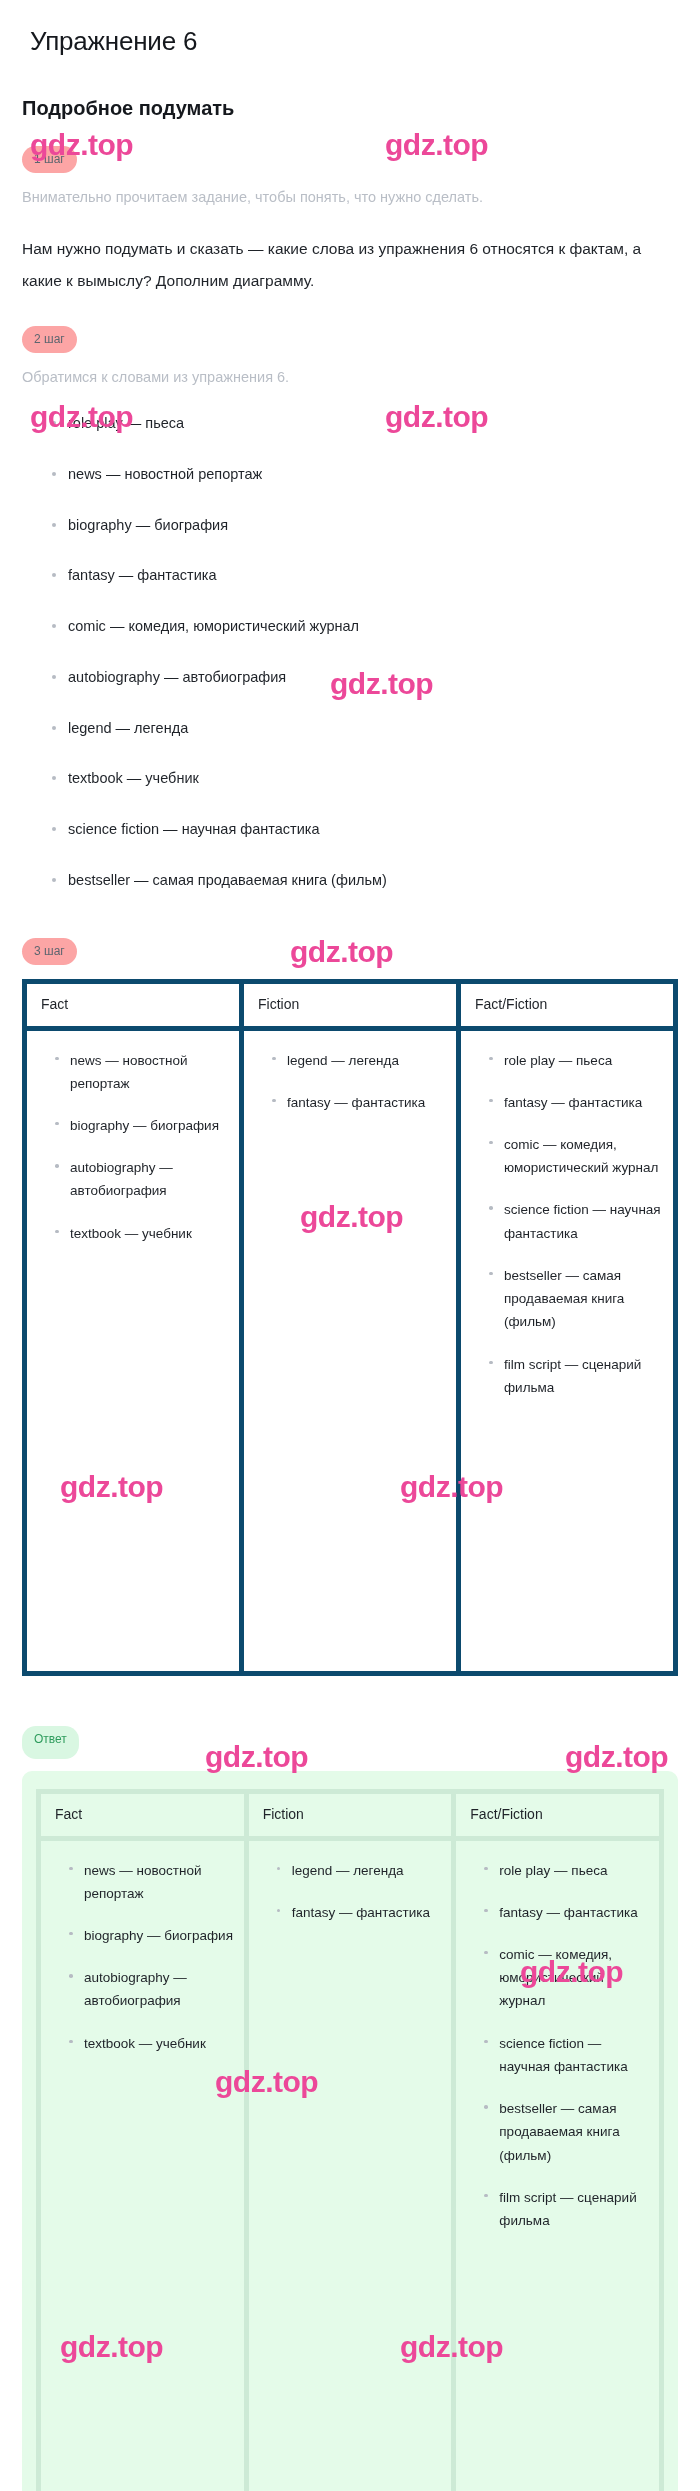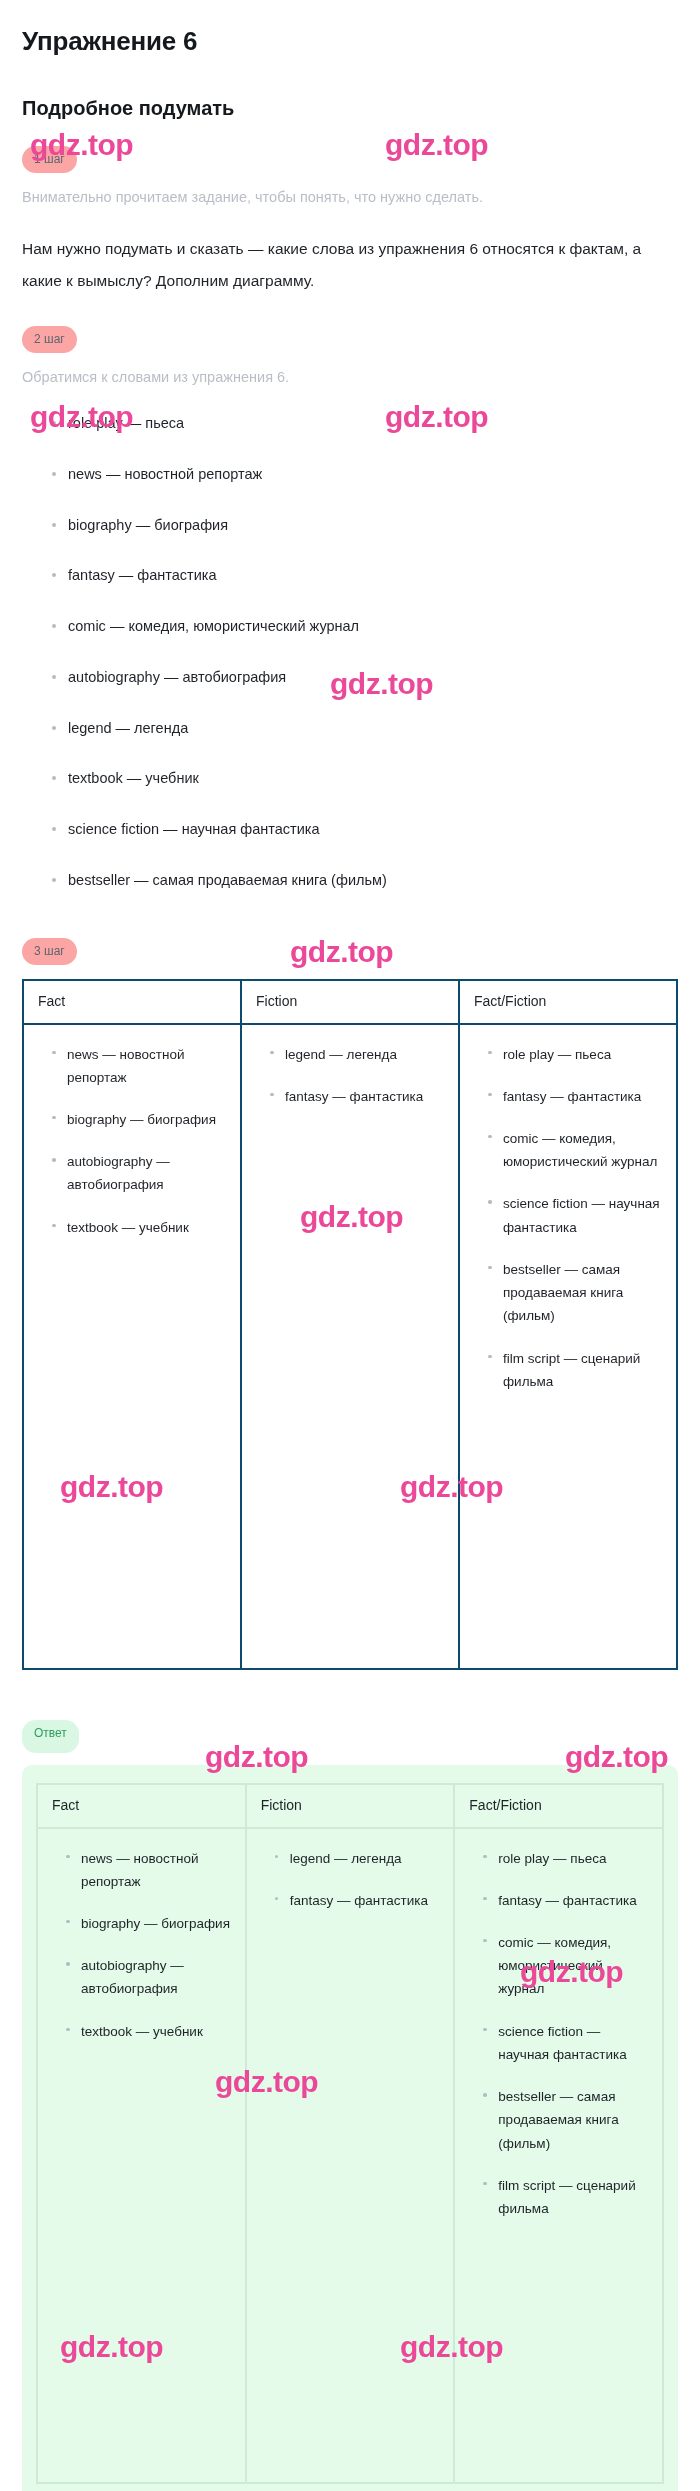--- a/index.html
+++ b/index.html
@@ -10,24 +10,24 @@
     font-family:"Liberation Sans", sans-serif;
     color:#1f2329;
     position:relative;
     overflow-x:hidden;
   }
   .page { position:relative; padding:16px 22px 0 22px; }
 
   
   .ex-title {
     font-size:26px;
-    font-weight:bold;
+    font-weight:normal;
     letter-spacing:-0.2px;
     color:#15181d;
-    margin:10px 0 40px 0;
+    margin:10px 0 40px 8px;
   }
   .sec-title {
     font-size:20px;
     font-weight:bold;
     color:#15181d;
     margin:0 0 26px 0;
   }
 
   
   .step-badge {
@@ -86,21 +86,21 @@
   }
 
   
   table.grid {
     width:100%;
     border-collapse:collapse;
     table-layout:fixed;
     margin:0;
   }
   table.grid th, table.grid td {
-    border:2px solid #0c4a6e;
+    border:5px solid #0c4a6e;
     vertical-align:top;
     padding:0;
   }
   table.grid th {
     text-align:left;
     font-weight:normal;
     font-size:14px;
     color:#1f2329;
     padding:12px 14px 14px 14px;
   }

